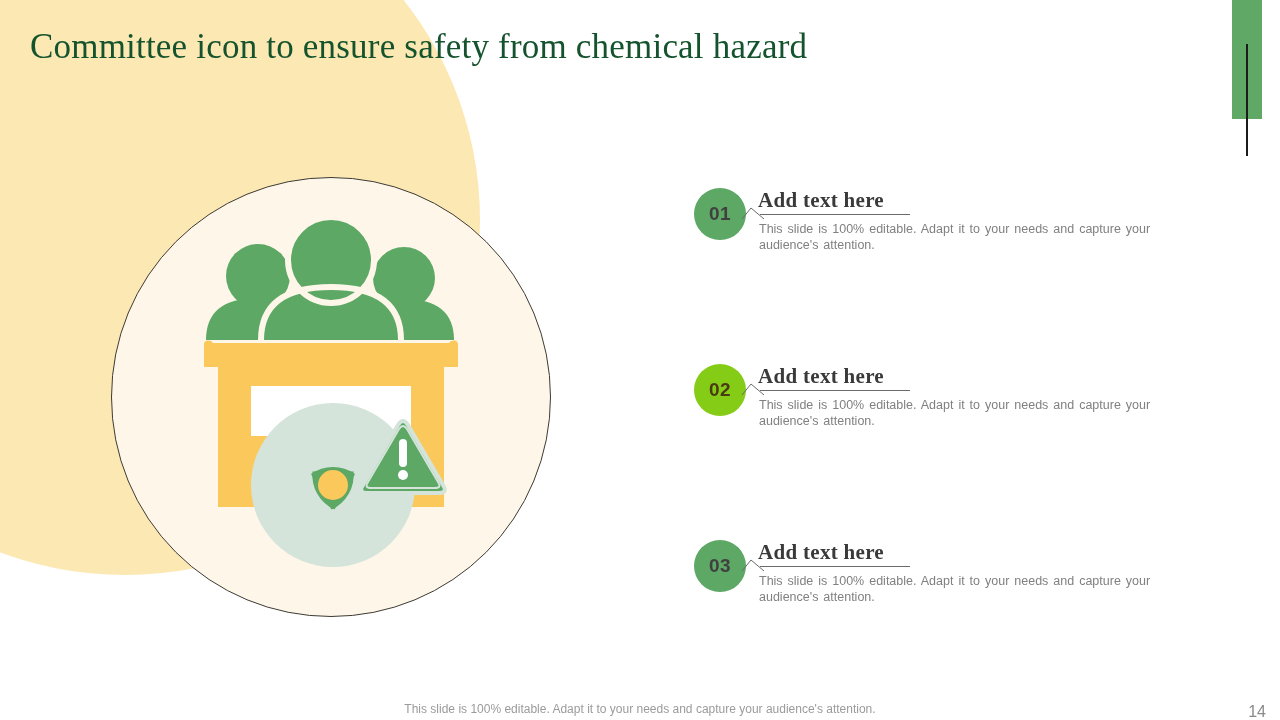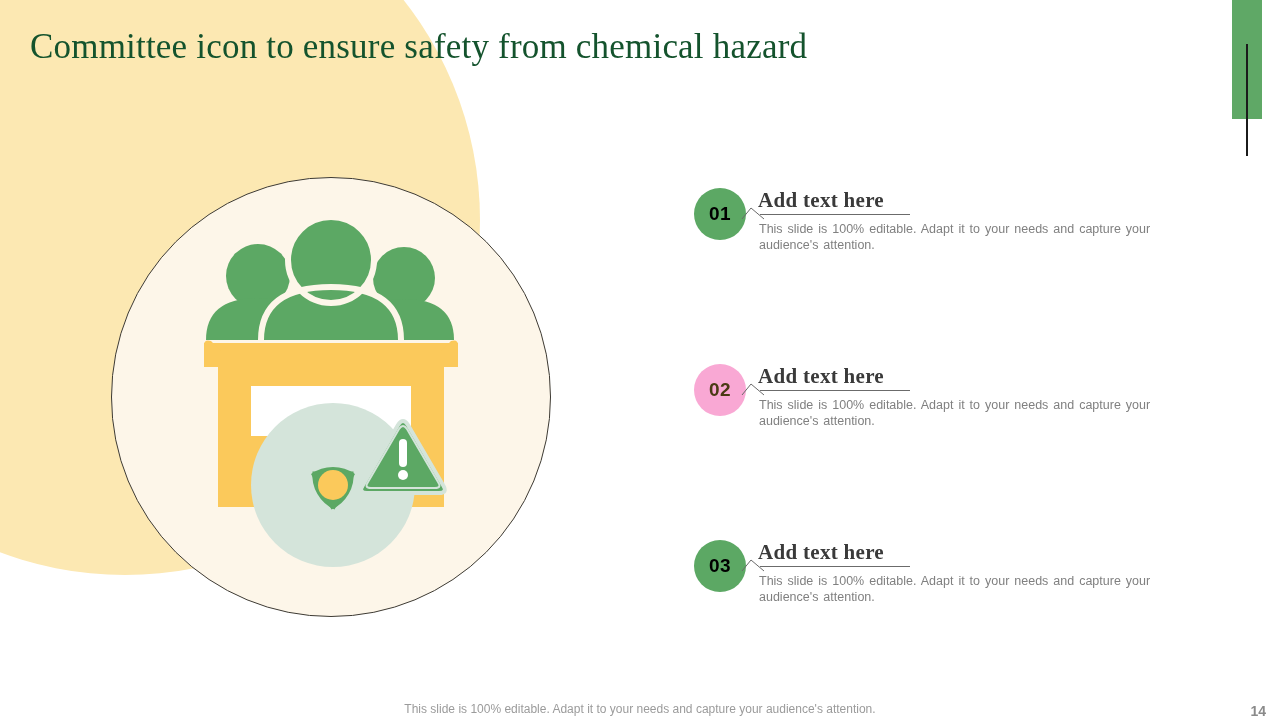--- a/index.html
+++ b/index.html
@@ -94,22 +94,22 @@
     height: 52px;
     border-radius: 50%;
     display: flex;
     align-items: center;
     justify-content: center;
     font-family: "Liberation Sans", sans-serif;
     font-size: 19px;
     font-weight: bold;
     letter-spacing: 0.5px;
   }
-  .badge.green { background: #5CA864; color: #000000; }
-  .badge.amber { background: #f9a8d4; color: #4a3a14; }
+  .badge.green { background: #5CA864; color: #404040; }
+  .badge.amber { background: #84cc16; color: #4a3a14; }
 
   .connector {
     position: absolute;
     left: 48px;
     top: 18px;
     width: 22px;
     height: 14px;
     overflow: visible;
   }
   .item-head {
@@ -151,23 +151,22 @@
     text-align: center;
     font-family: "Liberation Sans", sans-serif;
     font-size: 12px;
     color: #9b9b9b;
   }
   .page-num {
     position: absolute;
     right: 14px;
     top: 703px;
     font-family: "Liberation Sans", sans-serif;
-    font-size: 14px;
+    font-size: 16px;
     color: #8a8a8a;
-    font-weight: bold;
   }
 </style>
 </head>
 <body>
 
 <div id="slide">
 
   <div class="bg-blob"></div>
   <div class="corner-bar"></div>
   <div class="corner-line"></div>

